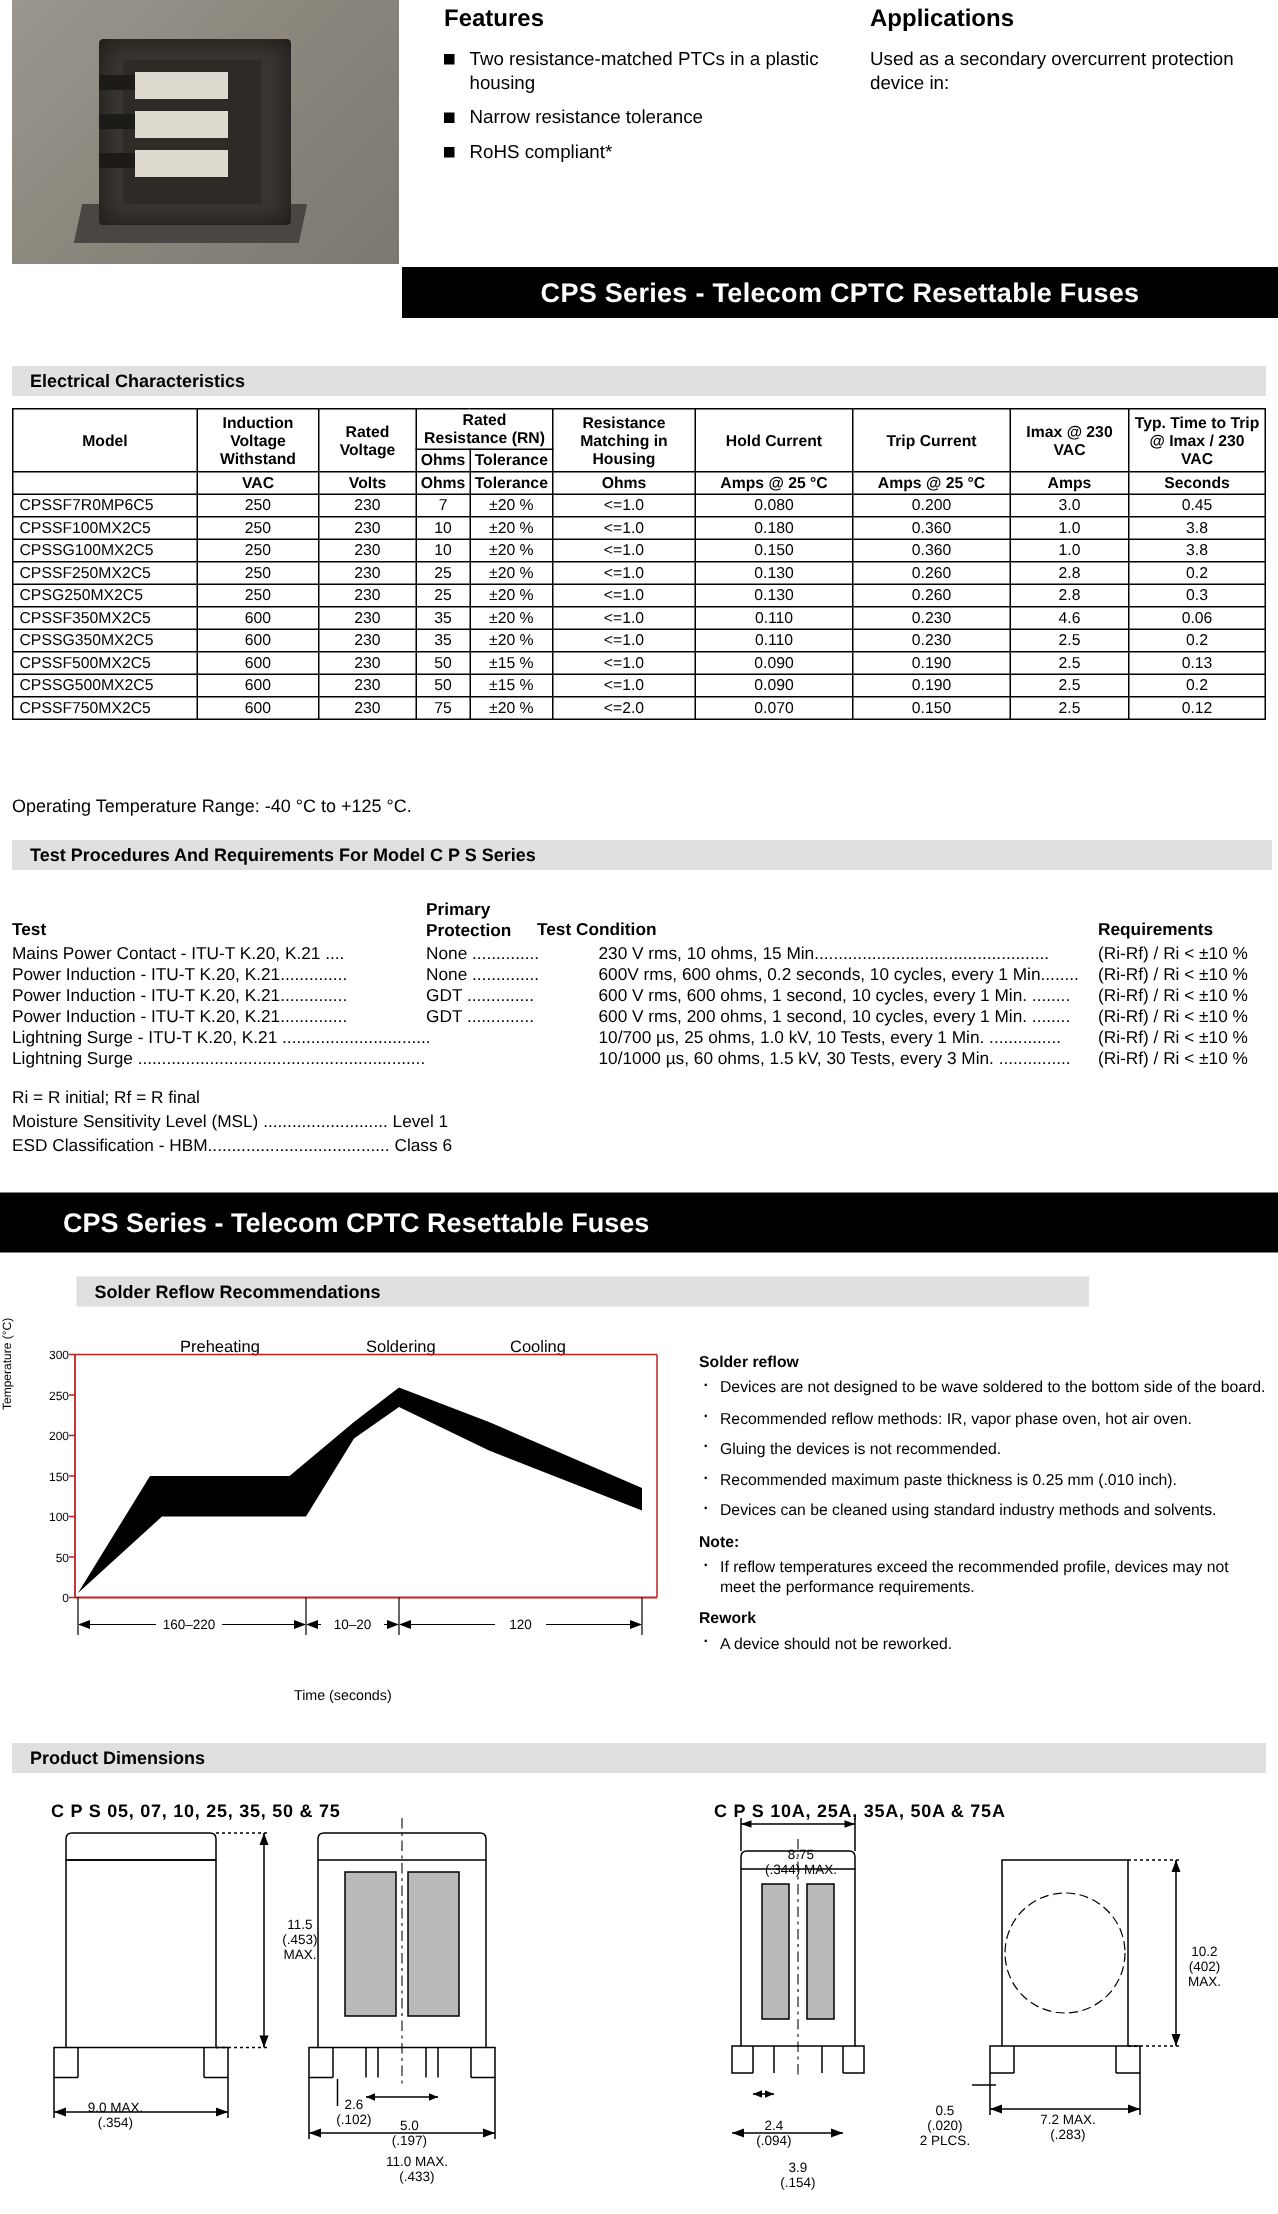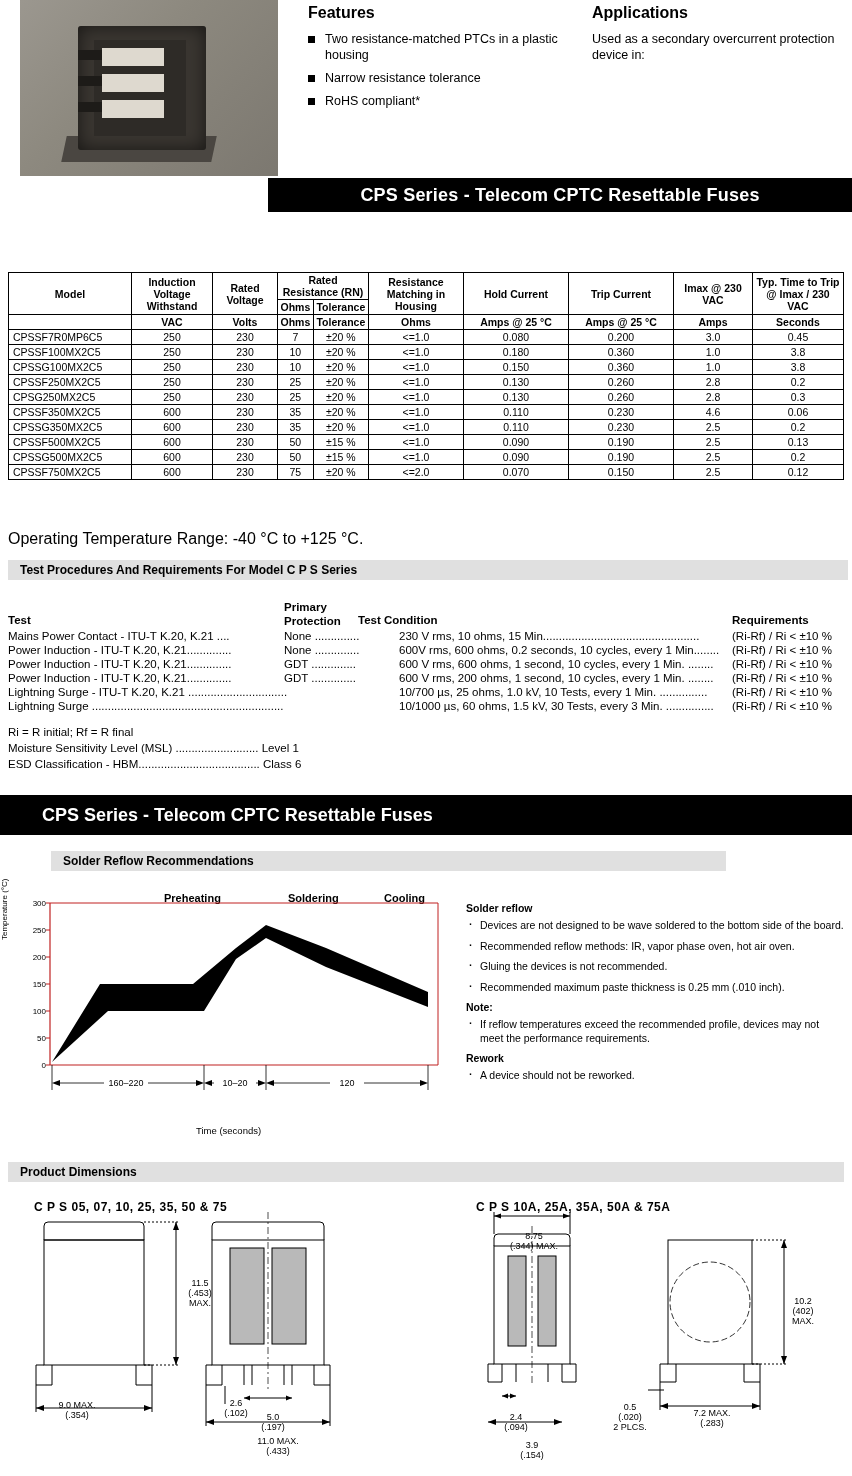--- a/index.html
+++ b/index.html
@@ -7,21 +7,21 @@
     width:852px;height:1476px;
     background:#ffffff;
     font-family:"Liberation Sans", sans-serif;
     color:#000;
     position:relative;
     overflow:hidden;
   }
   .page{position:relative;width:852px;height:1476px;}
 
   
-  .hdr{position:absolute;left:12px;top:0;width:736px;height:176px;}
+  .hdr{position:absolute;left:0;top:0;width:736px;height:176px;}
   .photo{position:absolute;left:8px;top:0;width:258px;height:176px;
     background:linear-gradient(135deg,#9b978f 0%,#8d897f 40%,#7c7870 100%);
     overflow:hidden;}
   .photo .part{position:absolute;left:58px;top:26px;width:128px;height:124px;
     background:#3a3631;border-radius:3px;
     box-shadow:inset 0 0 18px rgba(0,0,0,.6);}
   .photo .core{position:absolute;left:16px;top:14px;width:92px;height:96px;
     background:#2e2b27;}
   .photo .tab{position:absolute;background:#ded9cf;}
   .photo .t1{left:24px;top:22px;width:62px;height:18px;}
@@ -51,39 +51,39 @@
   
   .secbar{position:absolute;background:#e0e0e0;height:20px;}
   .secbar span{font-size:12px;font-weight:bold;line-height:20px;padding-left:12px;display:block;}
 
   
   .etbl{position:absolute;left:8px;top:272px;border-collapse:collapse;width:836px;}
   .etbl th,.etbl td{border:1px solid #000;font-size:10.5px;text-align:center;padding:1px 2px;}
   .etbl th{font-weight:bold;line-height:12px;}
   .etbl td.model{text-align:left;padding-left:4px;}
   .etbl .unitrow td{font-weight:bold;}
-  .optemp{position:absolute;left:8px;top:530px;font-size:16px;}
+  .optemp{position:absolute;left:8px;top:530px;font-size:12px;}
 
   
   .tp{position:absolute;left:8px;top:600px;width:836px;font-size:11.5px;}
   .tp .hrow{font-weight:bold;position:relative;height:30px;}
   .tp .hrow .h1{position:absolute;left:0;top:14px;}
   .tp .h2{position:absolute;left:276px;top:0;line-height:14px;}
   .tp .h3{position:absolute;left:350px;top:14px;}
   .tp .h4{position:absolute;left:724px;top:14px;}
   .tp .line{position:relative;height:14px;white-space:nowrap;}
   .tp .c1{position:absolute;left:0;}
   .tp .c2{position:absolute;left:276px;}
   .tp .c3{position:absolute;left:350px;margin-left:41px;}
   .tp .c4{position:absolute;left:724px;}
   .tpfoot{position:absolute;left:8px;top:724px;font-size:11.5px;line-height:16px;}
   .chart-wrap{position:absolute;left:8px;top:885px;width:440px;height:230px;}
   .ylab{position:absolute;left:0px;top:940px;font-size:8px;transform:rotate(-90deg);transform-origin:left top;white-space:nowrap;}
   .xlab{position:absolute;left:196px;top:1125px;font-size:9.5px;}
-  .phase{position:absolute;font-size:11px;font-weight:bold;margin-left:44px;}
+  .phase{position:absolute;font-size:11px;font-weight:normal;}
   .bullets2{position:absolute;left:466px;top:902px;width:378px;font-size:10.5px;}
   .bullets2 .hd{font-weight:bold;margin-bottom:5px;}
   .bullets2 .it{position:relative;padding-left:14px;line-height:13.5px;margin-bottom:7px;}
   .bullets2 .it:before{content:"\00B7";position:absolute;left:2px;top:-3px;font-size:15px;}
 
   
   .dimhdr{position:absolute;font-size:12px;font-weight:bold;letter-spacing:.5px;}
   .dimarea{position:absolute;left:0;top:1190px;width:852px;height:286px;}
   .dimtxt{position:absolute;font-size:9px;line-height:10px;text-align:center;}
   svg{display:block;}
@@ -119,20 +119,23 @@
     <div class="col-app">
       <div class="col-title">Applications</div>
       <p class="appintro">Used as a secondary overcurrent protection device in:</p>
     </div>
   </div>
 
   <div class="titlebar" style="top:178px;">
     <div class="tb-txt">CPS  Series - Telecom CPTC Resettable Fuses</div>
   </div>
 
+  <div class="secbar" style="left:8px;top:244px;width:836px;">
+    <span>Electrical Characteristics</span>
+  </div>
 
   <table class="etbl">
     <thead>
       <tr>
         <th rowspan="2" style="width:118px;">Model</th>
         <th rowspan="2" style="width:76px;">Induction Voltage Withstand</th>
         <th rowspan="2" style="width:60px;margin-top:12px;">Rated Voltage</th>
         <th colspan="2" style="width:110px;">Rated Resistance (RN)</th>
         <th rowspan="2" style="width:90px;">Resistance Matching in Housing</th>
         <th rowspan="2" style="width:100px;">Hold Current</th>
@@ -413,20 +416,21 @@
   </div>
   <div class="ylab">Temperature (°C)</div>
   <div class="xlab">Time (seconds)</div>
 
   <div class="bullets2">
     <div class="hd">Solder reflow</div>
     <div class="it">Devices are not designed to be wave soldered to the bottom side of the board.</div>
     <div class="it">Recommended reflow methods: IR, vapor phase oven, hot air oven.</div>
     <div class="it">Gluing the devices is not recommended.</div>
     <div class="it">Recommended maximum paste thickness is 0.25  mm (.010 inch).</div>
+    <div class="it">Devices can be cleaned using standard industry methods and solvents.</div>
     <div class="hd">Note:</div>
     <div class="it">If reflow temperatures exceed the recommended profile, devices may not meet the performance requirements.</div>
     <div class="hd">Rework</div>
     <div class="it">A device should not be reworked.</div>
   </div>
 
   <div class="secbar" style="left:8px;top:1162px;width:836px;">
     <span>Product Dimensions</span>
   </div>
 

